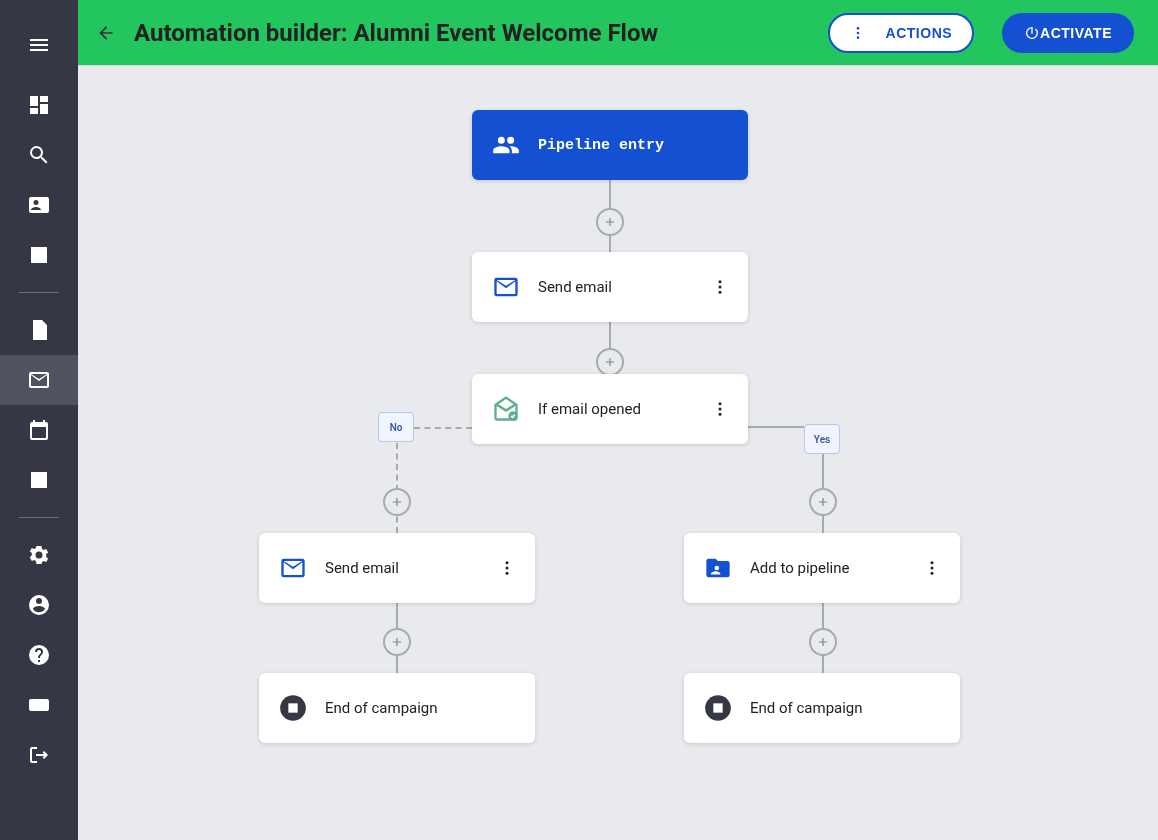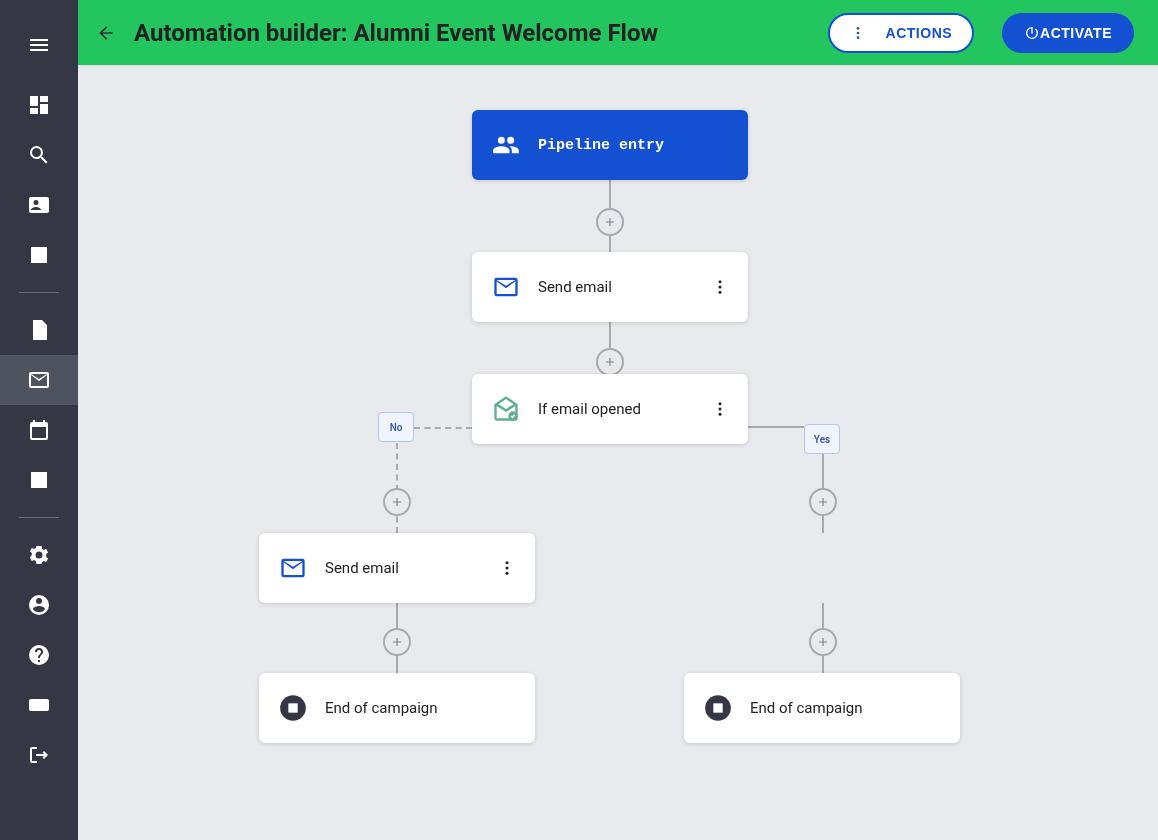--- a/index.html
+++ b/index.html
@@ -262,20 +262,36 @@
       <span class="node-label">Send email</span>
       <span class="node-menu">
         <svg viewBox="0 0 24 24">
             <circle cx="12" cy="5" r="2"></circle>
             <circle cx="12" cy="12" r="2"></circle>
             <circle cx="12" cy="19" r="2"></circle>
           </svg>
       </span>
     </div>
 
+    <div class="node" style="left:606px; top:467px;">
+      <span class="node-icon">
+        <svg viewBox="0 0 24 24" fill="#1450d2">
+            <path d="M10 4H4a2 2 0 00-2 2v12a2 2 0 002 2h16a2 2 0 002-2V8a2 2 0 00-2-2h-8z"></path>
+            <path d="M9 12a2 2 0 114 0 2 2 0 01-4 0zm-3 5c0-1.5 2.5-2.3 4-2.3s4 .8 4 2.3v.5H6z" fill="#fff"></path>
+          </svg>
+      </span>
+      <span class="node-label">Add to pipeline</span>
+      <span class="node-menu">
+        <svg viewBox="0 0 24 24">
+            <circle cx="12" cy="5" r="2"></circle>
+            <circle cx="12" cy="12" r="2"></circle>
+            <circle cx="12" cy="19" r="2"></circle>
+          </svg>
+      </span>
+    </div>
 
     <div class="plus-btn" style="left:305px; top:562px;">
       <svg viewBox="0 0 24 24">
           <path d="M11 5h2v6h6v2h-6v6h-2v-6H5v-2h6z"></path>
         </svg>
     </div>
 
     <div class="plus-btn" style="left:731px; top:562px;">
       <svg viewBox="0 0 24 24">
           <path d="M11 5h2v6h6v2h-6v6h-2v-6H5v-2h6z"></path>

